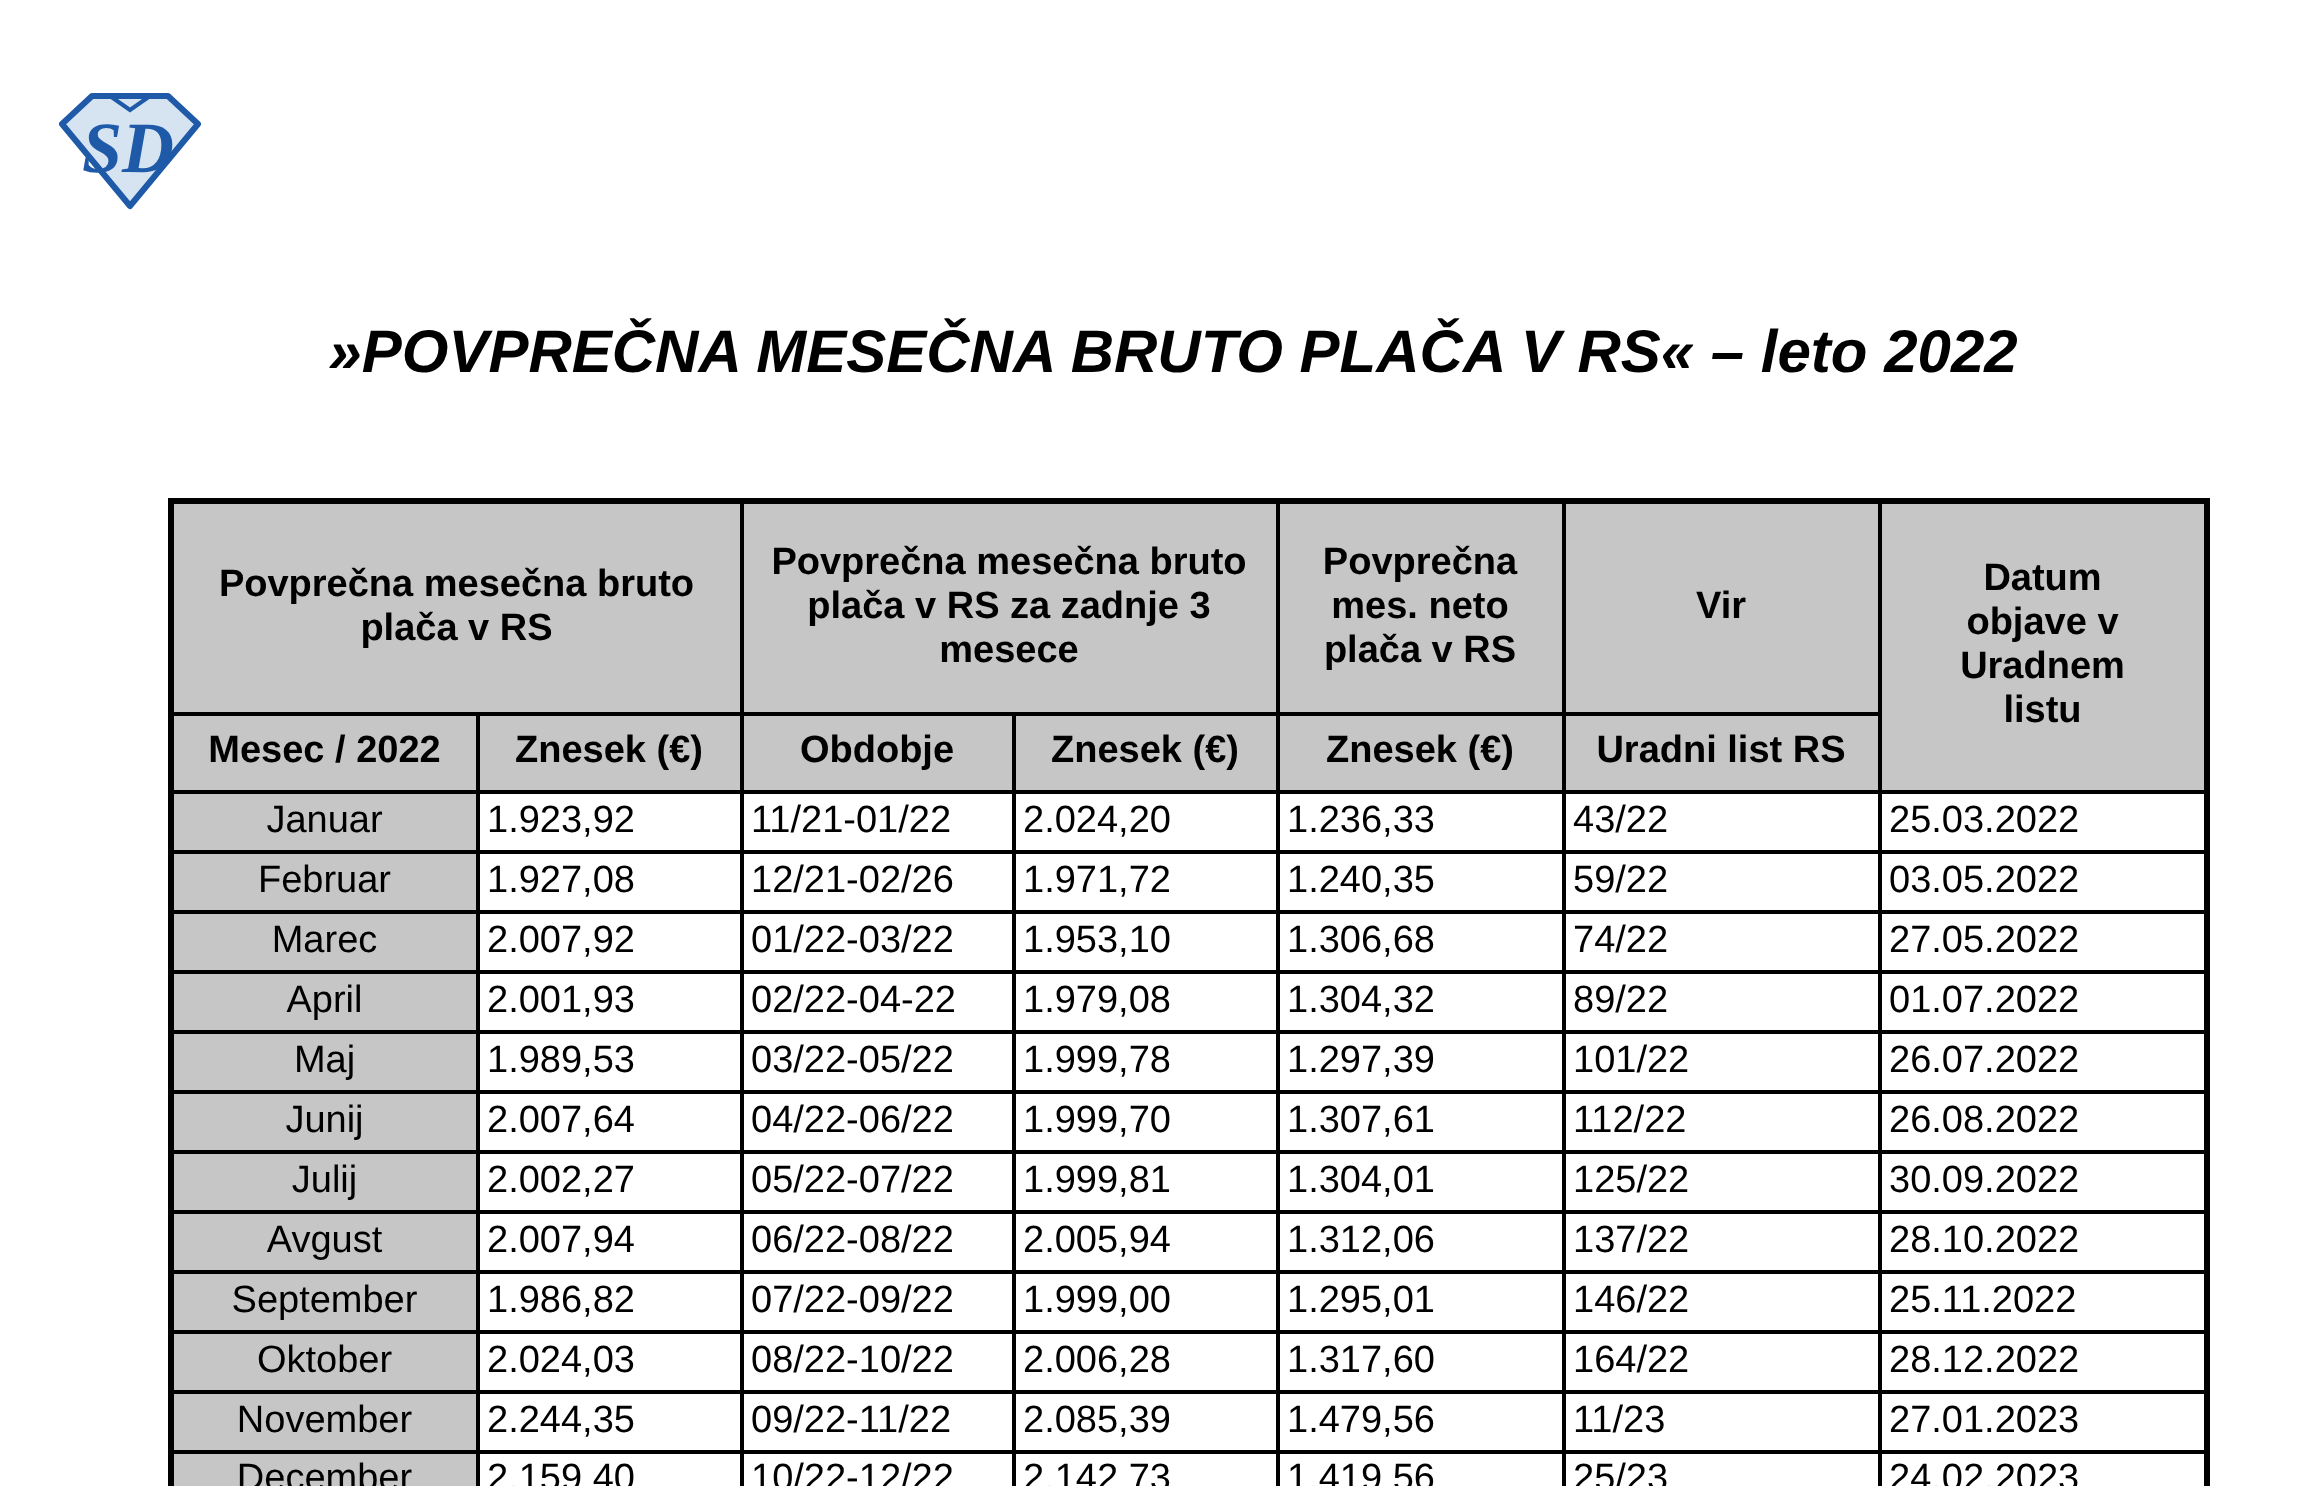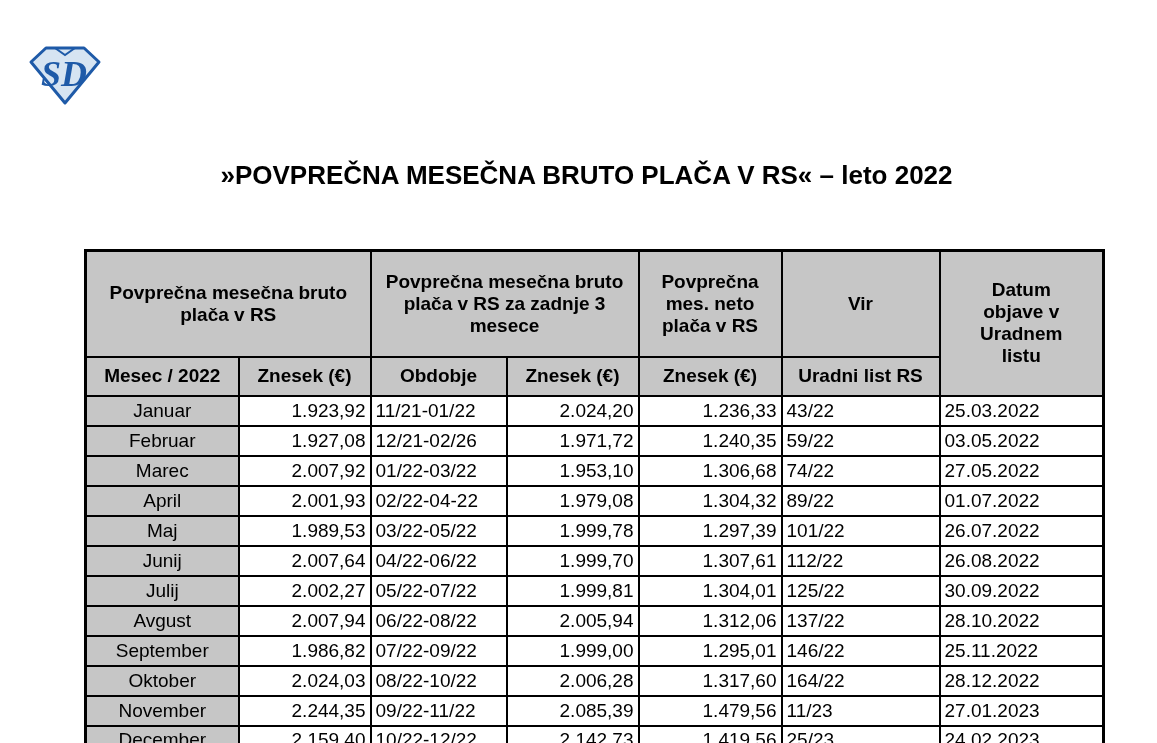--- a/index.html
+++ b/index.html
@@ -23,24 +23,25 @@
     top: 44px;
     width: 74px;
     height: 64px;
   }
   .doc-title {
     position: absolute;
     left: 16px;
     right: 0;
     top: 160px;
     text-align: center;
-    font-size: 26px;
+    font-size: 30px;
     font-weight: bold;
     letter-spacing: 0px;
     white-space: nowrap;
+    font-style: italic;
   }
   .salary-table {
     position: absolute;
     left: 84px;
     top: 249px;
     border-collapse: collapse;
     table-layout: fixed;
     border: 3px solid #000000;
     font-size: 19px;
   }
@@ -61,21 +62,20 @@
   .sub-header-row th { font-weight: normal; font-size: 19px; }
   .sub-header-row th.col-mesec { font-weight: bold; }
   th.col-datum_objave { padding: 0 26px; }
   th.col-neto-group   { padding: 0 6px; }
   th.col-bruto3-group { padding: 0 6px; margin-top: 14px; }
   .col-mesec {
     background: #c6c6c6;
     text-align: center;
   }
   .col-znesek_bruto, .col-znesek_bruto_3m, .col-znesek_neto {
-    text-align: right;
     padding-right: 10px;
   }
   .col-obdobje, .col-vir, .col-datum_objave {
     text-align: left;
   }
 </style>
 </head>
 <body>
 
 <div class="page">

